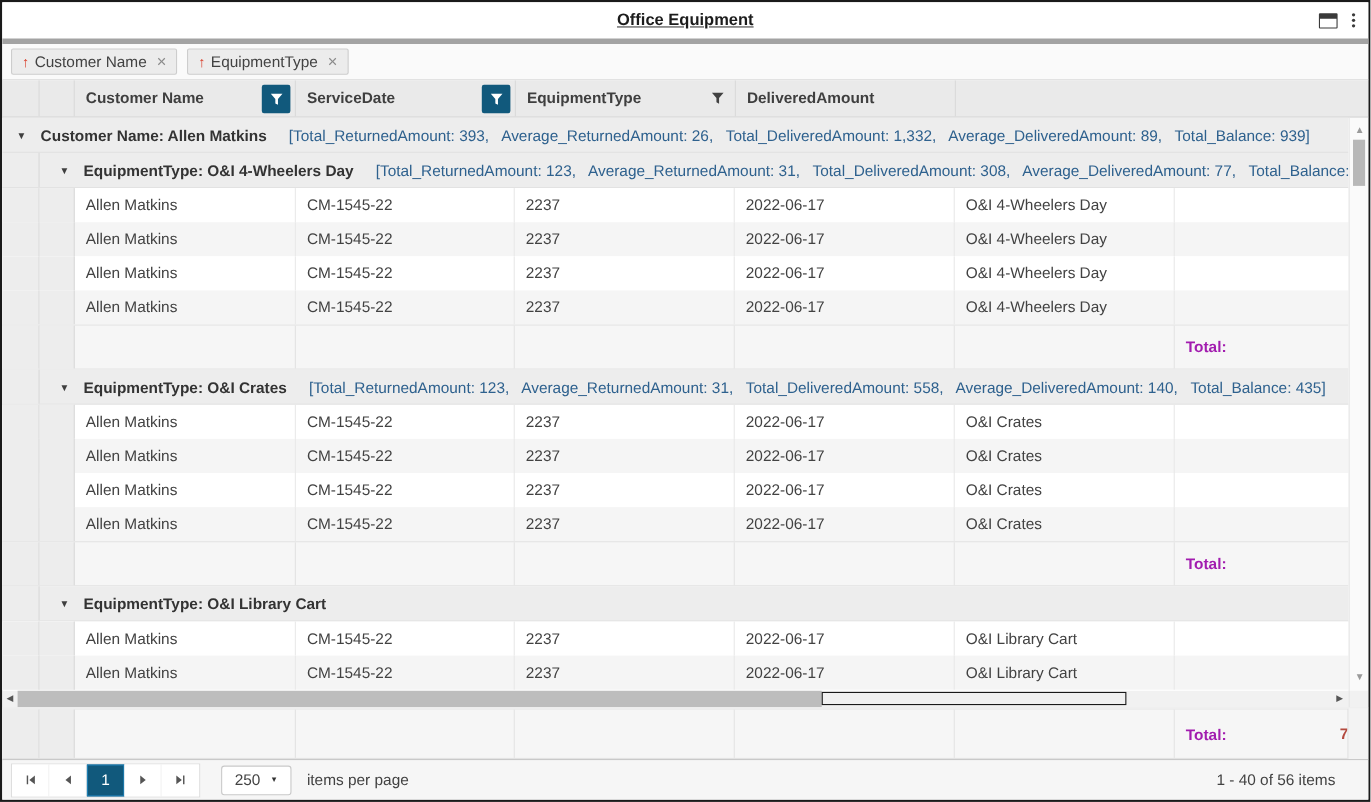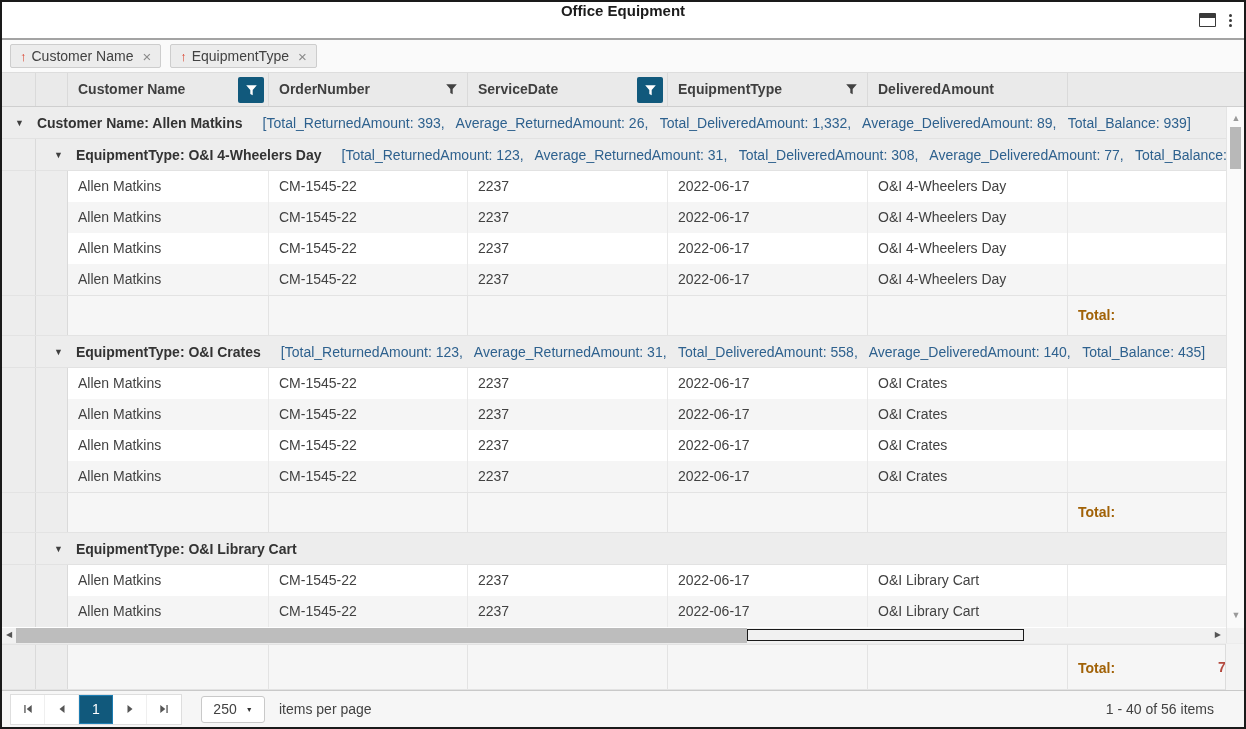--- a/index.html
+++ b/index.html
@@ -3,22 +3,22 @@
 <meta charset="utf-8">
 <style>
   * { box-sizing: border-box; margin: 0; padding: 0; }
   html,body { background:#fff; }
   .app{
     position:relative; width:1246px; height:729px;
     border:2px solid #1a1a1a; background:#fff; overflow:hidden;
     font-family:"Liberation Sans", sans-serif; font-size:14px; color:#424242;
   }
   
-  .titlebar{ height:38px; background:#fff; border-bottom:2px solid #a3a3a3;
-    display:flex; align-items:flex-start; justify-content:center; position:relative;}
+  .titlebar{ height:38px; background:#fff; border-bottom:5px solid #a3a3a3;
+    display:flex; align-items:center; justify-content:center; position:relative;text-decoration:underline;}
   .title{ font-weight:bold; font-size:15px; color:#1c1c1c; }
   .tb-icons{ position:absolute; right:10px; top:0; height:100%; display:flex; align-items:center; gap:11px;}
   .win-icon{ width:17px; height:14px; border:1px solid #3a3a3a; border-top:5px solid #3a3a3a; border-radius:1px;}
   .kebab{ display:flex; flex-direction:column; gap:2px; padding:2px;}
   .kebab i{ width:3px; height:3px; background:#3a3a3a; border-radius:50%; display:block;}
   
   .grouppanel{ height:33px; background:#fafafa; border-bottom:1px solid #dddddd;
     display:flex; align-items:center; padding:0 8px; gap:9px;}
   .chip{ height:24px; background:#ececec; border:1px solid #cdcdcd; border-radius:2px;
     display:flex; align-items:center; padding:0 9px; gap:5px; cursor:default;}
@@ -46,21 +46,21 @@
   .g-label{ font-weight:bold; color:#333; margin-left:13px; white-space:nowrap;}
   .aggs{ color:var(--aggblue); margin-left:20px; white-space:pre;}
   .ind{ background:#ededed; border-right:1px solid #dadada; height:100%; flex:none;}
   .g2 > .ind{ position:absolute; left:0; top:0; }
   .row.data{ height:31px; background:#fff;}
   .row.data.alt{ background:#f5f5f5;}
   .cell{ height:100%; border-right:1px solid #e9e9e9; padding-left:10px; line-height:30px;
     white-space:nowrap; overflow:hidden; flex:none;}
   .row.foot{ height:41px; background:#f6f6f6; border-top:1px solid #e3e3e3; border-bottom:1px solid #e3e3e3;}
   .row.foot .cell{ line-height:39px; border-right:1px solid #e3e3e3;}
-  .total-label{ font-weight:bold; color:#a16207;}
+  .total-label{ font-weight:bold; color:#a21caf;}
   
   .vscroll{ width:18px; height:521px; background:#fafafa; border-left:1px solid #e4e4e4; position:relative; flex:none;}
   .varr{ position:absolute; left:0; width:18px; text-align:center; font-size:9px; color:#9a9a9a; line-height:1; cursor:pointer;}
   .varr.up{ top:7px; } .varr.down{ bottom:8px; }
   .vthumb{ position:absolute; left:3px; top:20px; width:11px; height:42px; background:#b8b8b8; cursor:pointer;}
   
   .hscrollband{ position:relative; height:15px; width:1242px;}
   .hscroll{ position:absolute; left:0; top:0; width:1224px; height:15px; background:#f1f1f1;}
   .harr{ position:absolute; top:3px; font-size:8px; color:#555; line-height:1; cursor:pointer;}
   .harr.left{ left:4px;} .harr.right{ right:5px;}
@@ -121,23 +121,20 @@
     </div>
 
   <div class="header" id="header">
       <div class="h-indent" style="width: 34px;"></div>
       <div class="h-indent" style="width: 32px;"></div>
       <div class="h-cell" style="width: 201px;"><span>Customer Name</span><span class="funnel active">
           <svg width="13" height="13" viewBox="0 0 13 13">
             <path d="M1.2 1.3h10.6L7.7 6.1v5.2L5.3 10V6.1z" fill="currentColor"></path>
           </svg>
         </span></div>
-      <div class="h-cell" style="width: 199px;"><span>OrderNumber</span><span class="funnel"><svg width="13" height="13" viewBox="0 0 13 13">
-            <path d="M1.2 1.3h10.6L7.7 6.1v5.2L5.3 10V6.1z" fill="currentColor"></path>
-          </svg></span></div>
       <div class="h-cell" style="width: 200px;"><span>ServiceDate</span><span class="funnel active">
           <svg width="13" height="13" viewBox="0 0 13 13">
             <path d="M1.2 1.3h10.6L7.7 6.1v5.2L5.3 10V6.1z" fill="currentColor"></path>
           </svg>
         </span></div>
       <div class="h-cell" style="width: 200px;"><span>EquipmentType</span><span class="funnel"><svg width="13" height="13" viewBox="0 0 13 13">
             <path d="M1.2 1.3h10.6L7.7 6.1v5.2L5.3 10V6.1z" fill="currentColor"></path>
           </svg></span></div>
       <div class="h-cell" style="width: 200px;"><span>DeliveredAmount</span></div>
     </div>

